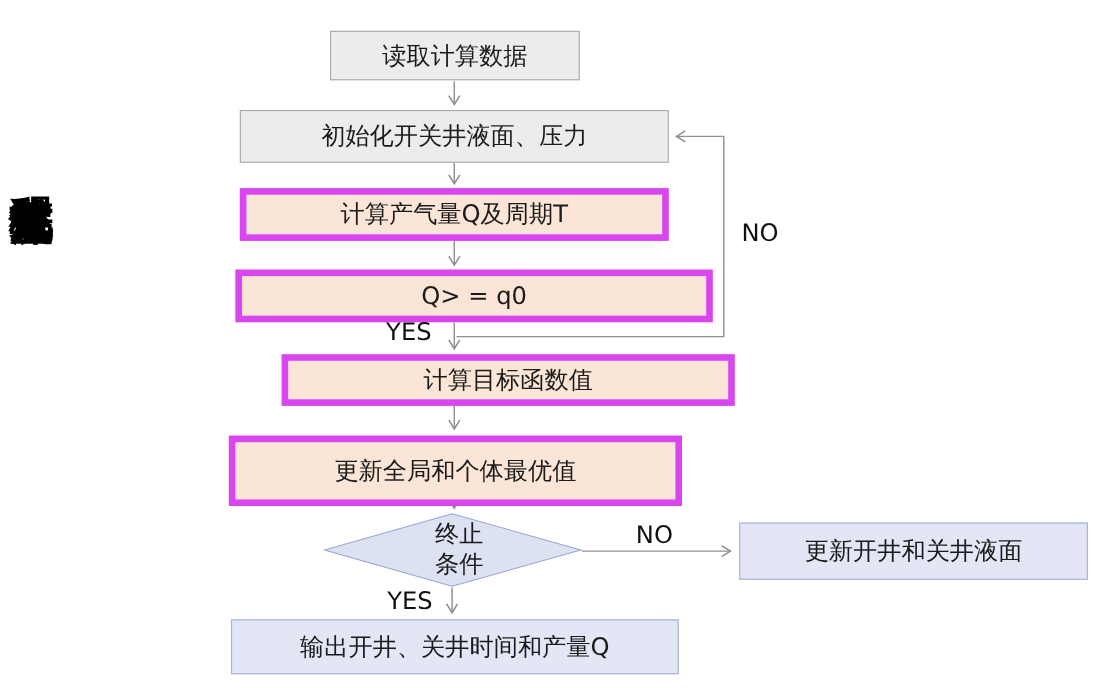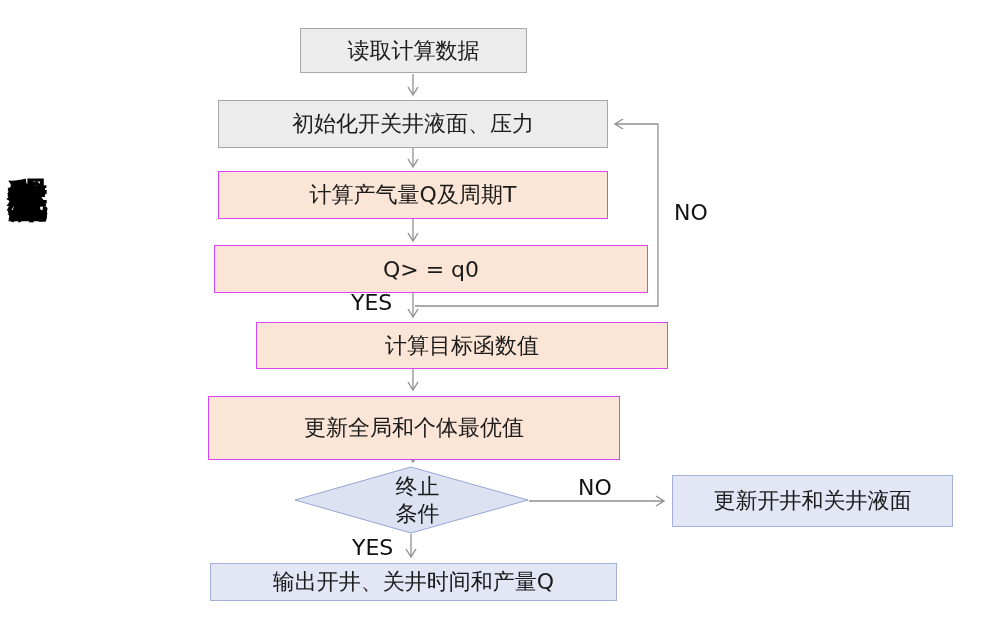--- a/index.html
+++ b/index.html
@@ -11,21 +11,21 @@
     position:absolute;left:8px;top:148px;
     writing-mode:vertical-rl;text-orientation:upright;
     font-size:40px;font-weight:bold;color:#000;letter-spacing:0px;line-height:1.0;
   }
   .layer{position:absolute;left:0;top:0;pointer-events:none;}
   .node{
     position:absolute;display:flex;align-items:center;justify-content:center;
     font-size:22px;text-align:center;box-sizing:border-box;white-space:nowrap;
   }
   .gray{background:#ececec;border:1px solid #a8a8a8;}
-  .orange{background:#fbe5d6;border:1px solid #d946ef;}
+  .orange{background:#fbe5d6;border:6px solid #d946ef;}
   .blue{background:#e2e6f5;border:1px solid #a2b0da;}
   .diamond-poly{fill:#dde2f3;stroke:#97a6d2;stroke-width:1;}
   .diamond-label{
     position:absolute;left:335px;top:473px;width:165px;height:54px;
     display:flex;flex-direction:column;align-items:center;justify-content:center;
     font-size:22px;line-height:27px;text-align:center;
   }
   .edge-label{position:absolute;font-size:22px;color:#111;white-space:nowrap;}
   .conn{stroke:#8f8f8f;stroke-width:1.3;fill:none;}
 </style>
@@ -67,22 +67,22 @@
 
   <div class="node orange" style="left:208px;top:322px;width:412px;height:47px;margin-left:48px;">计算目标函数值</div>
 
   <div class="node orange" style="left:208px;top:396px;width:412px;height:64px;">更新全局和个体最优值</div>
 
   <div class="diamond-label">
     <div>终止</div>
     <div>条件</div>
   </div>
 
-  <div class="node blue" style="left:672px;top:475px;width:281px;height:52px;">更新开井和关井液面</div>
+  <div class="node blue" style="left:672px;top:475px;width:317px;height:52px;">更新开井和关井液面</div>
 
-  <div class="node blue" style="left:210px;top:563px;width:407px;height:38px;">输出开井、关井时间和产量Q</div>
+  <div class="node blue" style="left:210px;top:563px;width:407px;height:50px;">输出开井、关井时间和产量Q</div>
 
   <div class="edge-label" style="left:351px;top:290px;">YES</div>
   <div class="edge-label" style="left:674px;top:200px;">NO</div>
   <div class="edge-label" style="left:578px;top:475px;">NO</div>
   <div class="edge-label" style="left:352px;top:535px;">YES</div>
 
 </div>
 
 </body></html>

